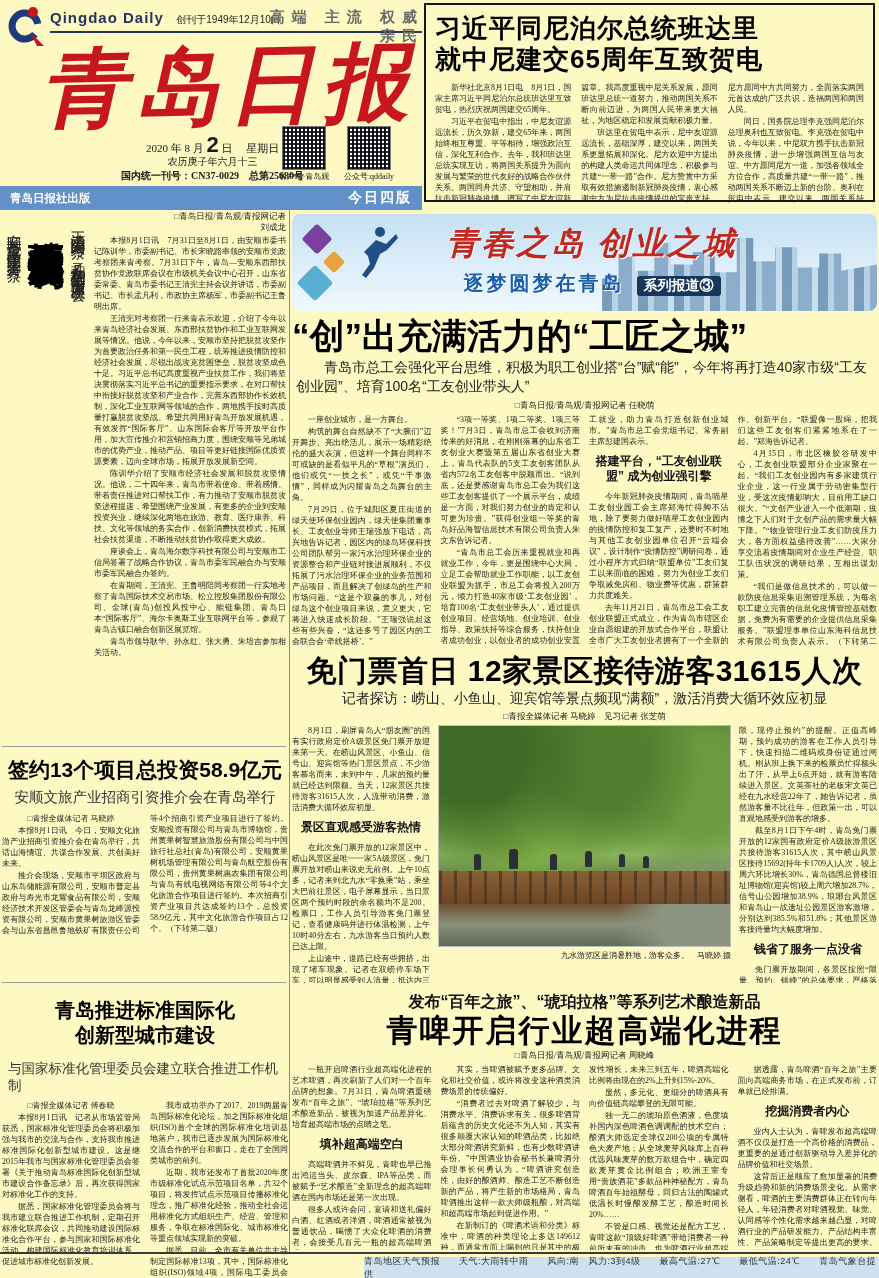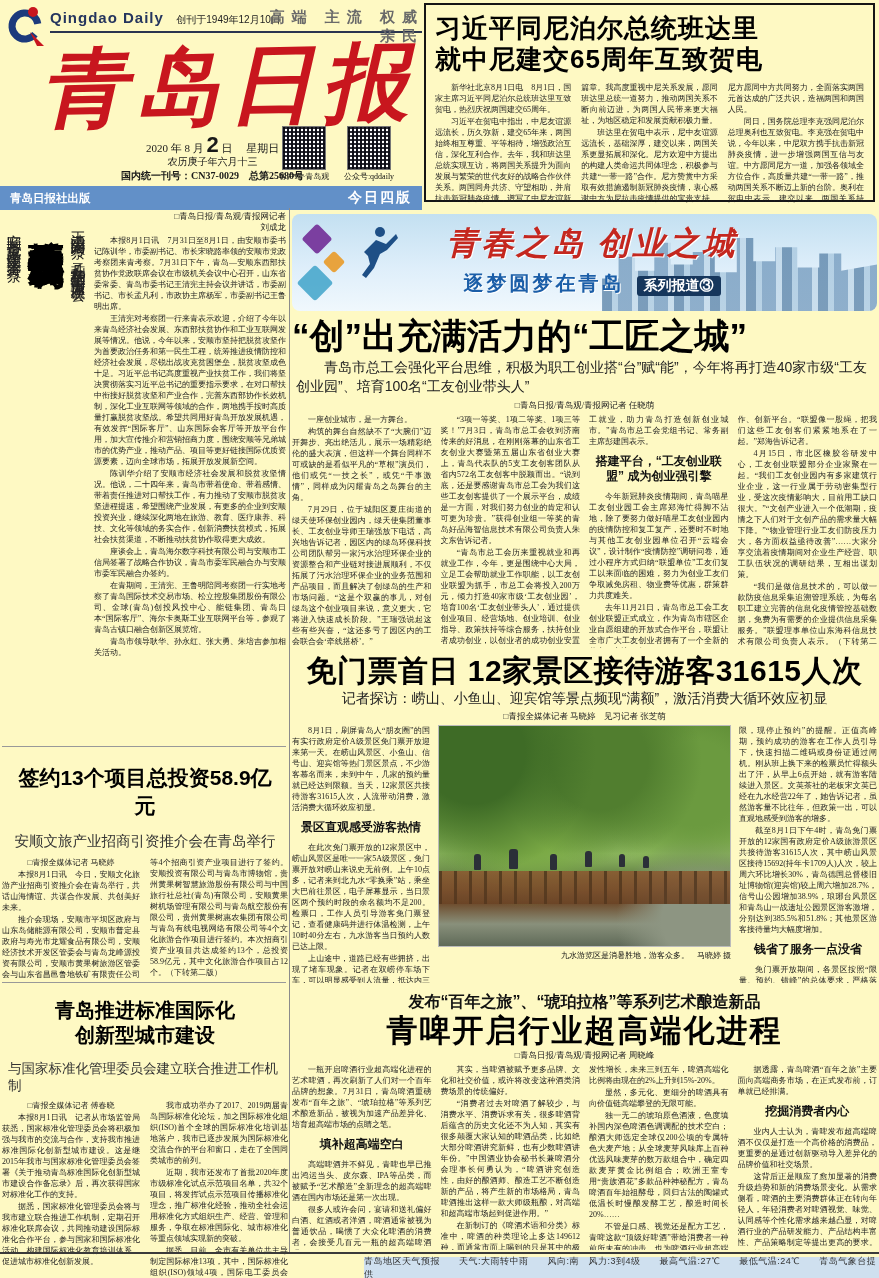--- a/index.html
+++ b/index.html
@@ -42,21 +42,21 @@
   
   .vtext{writing-mode:vertical-rl;text-orientation:upright;}
   #visit-kicker{left:4px;top:222px;height:300px;font-size:15px;letter-spacing:3px;color:#222;}
   #visit-head{left:26px;top:212px;height:505px;font-size:36px;line-height:40px;font-weight:900;
               font-family:"Liberation Sans",sans-serif;letter-spacing:1px;color:#000;}
   #visit-sub{left:68px;top:220px;height:490px;font-size:15px;letter-spacing:2px;color:#222;}
   #visit-body{left:94px;top:211px;width:192px;height:508px;overflow:hidden;}
   #visit-byline{text-align:right;font-size:8.5px;text-indent:0;margin-bottom:2px;}
   .lrule{left:2px;width:284px;height:1px;background:#999;}
   #signing{left:2px;top:752px;width:286px;}
-  #signing h2{margin:12px;font-size:21px;font-weight:900;font-family:"Liberation Sans",sans-serif;text-align:center;color:#000;}
+  #signing h2{margin:4px;font-size:21px;font-weight:900;font-family:"Liberation Sans",sans-serif;text-align:center;color:#000;}
   #signing .sub{font-size:14.5px;text-align:center;color:#333;margin:4px 0 6px 0;font-family:"Liberation Sans",sans-serif;}
   #signing .cols{column-count:2;column-gap:10px;height:160px;overflow:hidden;}
   #standards{left:2px;top:986px;width:286px;}
   #standards h2{margin:12px;font-size:20px;line-height:25px;font-weight:900;font-family:"Liberation Sans",sans-serif;text-align:center;color:#000;}
   #standards .sub{font-size:13.5px;color:#333;margin:4px 0 6px 6px;font-family:"Liberation Sans",sans-serif;line-height:17px;}
   #standards .cols{column-count:2;column-gap:10px;height:178px;overflow:hidden;}
   #vrule{left:289px;top:208px;width:1px;height:1044px;background:#8b8b8b;}
   
   #banner{left:292px;top:214px;width:585px;height:97px;border-radius:8px;overflow:hidden;
           background:linear-gradient(180deg,#c3e0f1 0%,#deeefa 55%,#f0f8fd 100%);}

